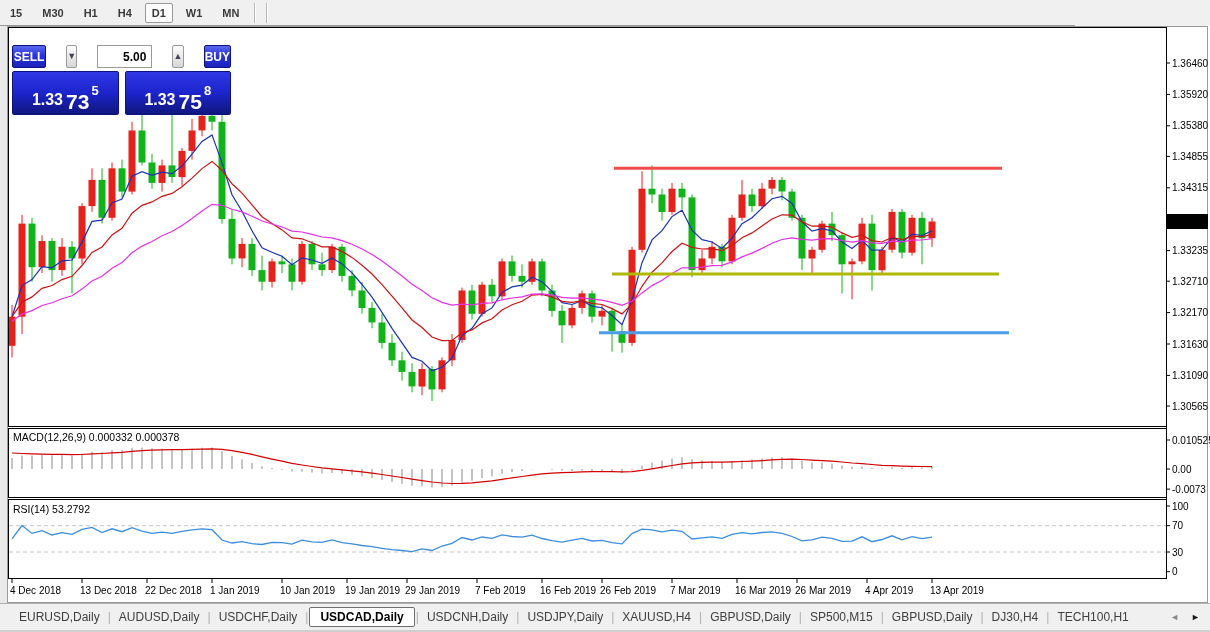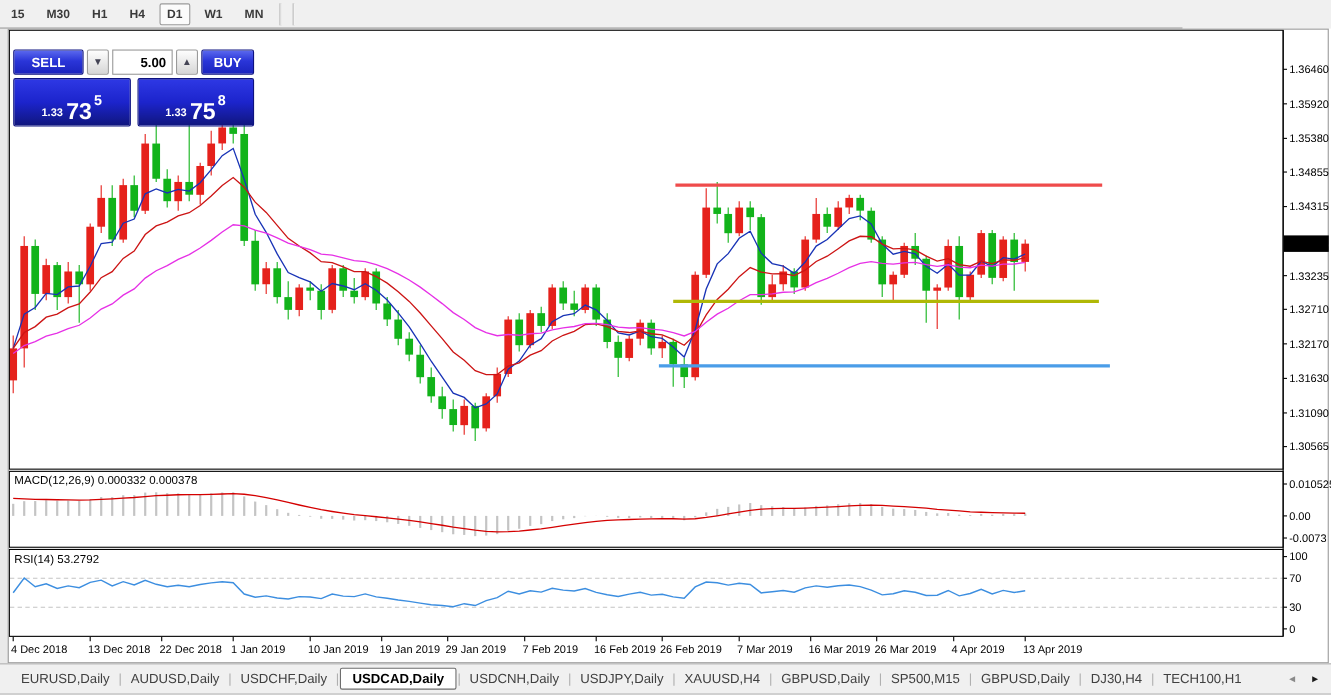--- a/index.html
+++ b/index.html
@@ -15,35 +15,35 @@
           padding:3px 6px;margin:0 3px;border:1px solid transparent;border-radius:2px;background:transparent;}
   .tf-btn.active{background:#fbfbfb;border-color:#9a9a9a;}
   .toolbar-sep{width:1px;height:20px;background:#b8b8b8;border-right:1px solid #fff;margin:0 5px;}
 
   
   .chart-title{position:absolute;left:15px;top:31px;z-index:4;font-size:12px;font-weight:700;color:#000;}
   .chart-title .tri{font-size:8px;vertical-align:2px;margin-right:5px;}
 
   
   .trade-panel{position:absolute;left:12px;top:45px;width:219px;z-index:6;}
-  .tp-row1{display:flex;height:23px;gap:3px;}
+  .tp-row1{display:flex;height:23px;gap:20px;}
   .btn-sell,.btn-buy{border:1px solid #0d1280;border-radius:2px;color:#fff;
           background:linear-gradient(180deg,#5a68ee 0%,#2a35d8 45%,#1b24be 100%);
           font-family:"Liberation Sans",sans-serif;font-size:12px;font-weight:700;padding:0;}
   .btn-sell{width:64px;}
   .btn-buy{width:48px;}
   .spin{width:20px;border:1px solid #9a9a9a;border-radius:2px;background:linear-gradient(#fefefe,#d6d6d6);
         color:#445;font-size:9px;line-height:1;padding:0;}
   .vol{width:55px;border:1px solid #9a9a9a;background:#fff;font-family:"Liberation Sans",sans-serif;
        font-size:12px;text-align:right;padding:0 5px 0 0;box-sizing:border-box;color:#000;font-weight:bold;}
   .tp-row2{display:flex;margin-top:3px;gap:6px;}
   .tp-price{height:38px;flex:1;border-radius:2px;border:1px solid #0d1280;
         background:linear-gradient(180deg,#2e38e4 0%,#1c24cc 50%,#10167e 100%);
         color:#fff;display:flex;align-items:flex-end;justify-content:center;padding-bottom:4px;}
-  .tp-small{font-size:10px;font-weight:700;line-height:1;margin-right:3px;padding-bottom:2px;}
+  .tp-small{font-size:16px;font-weight:700;line-height:1;margin-right:3px;padding-bottom:2px;}
   .tp-big{font-size:21px;font-weight:700;line-height:0.82;}
   .tp-sup{font-size:13px;font-weight:700;line-height:1;margin-left:2px;transform:translateY(-13px);}
 
   
   .ind-label{position:absolute;z-index:3;font-size:10.5px;color:#000;}
   #macd-label{left:13px;top:431px;}
   #rsi-label{left:13px;top:503px;}
 
   
   .tabbar{position:absolute;left:0;top:603px;width:1210px;height:27px;background:#f0f0f0;

